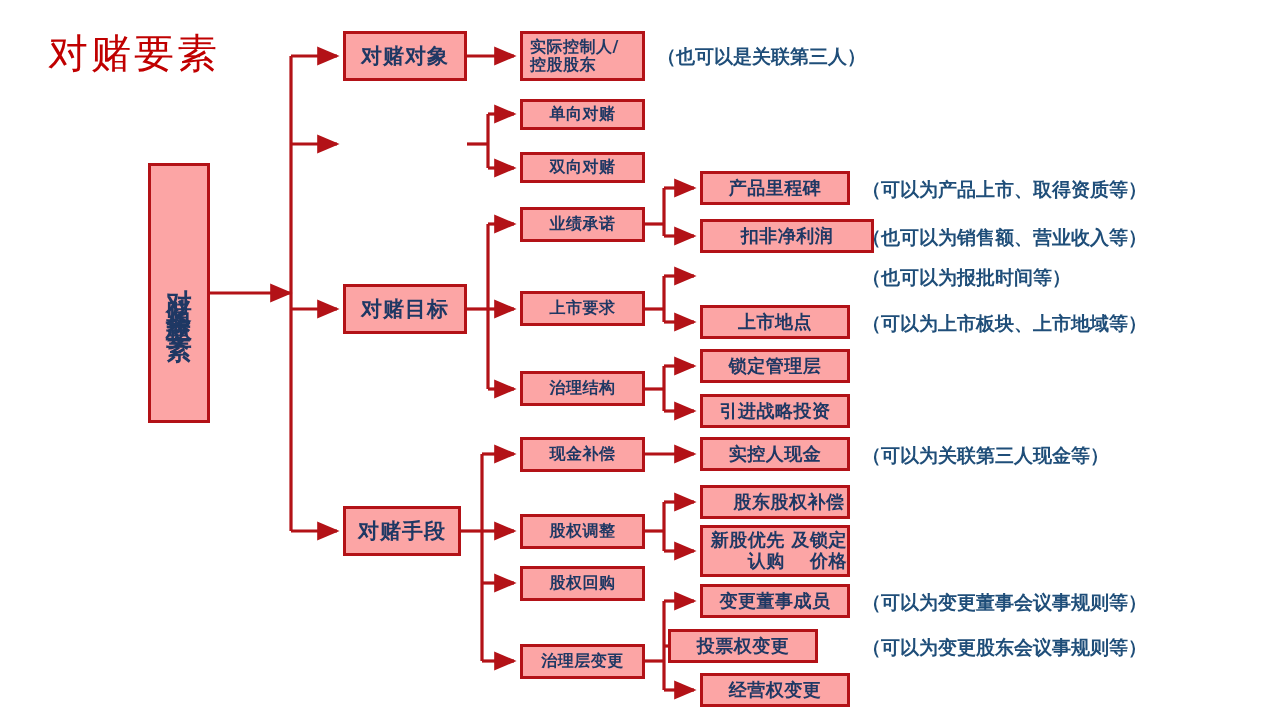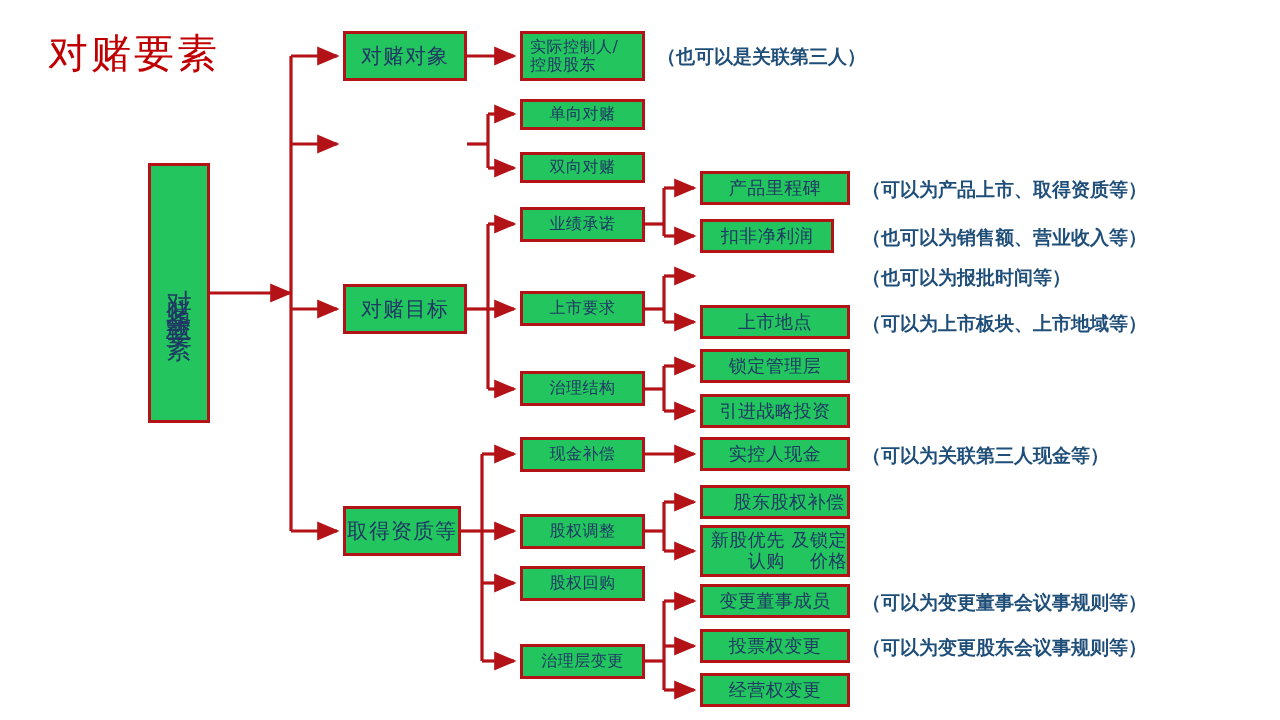--- a/index.html
+++ b/index.html
@@ -22,27 +22,27 @@
     left: 0;
     top: 0;
     width: 1280px;
     height: 720px;
     pointer-events: none;
   }
   .node {
     position: absolute;
     box-sizing: border-box;
     border: 3px solid #B31217;
-    background: #22c55e;
+    background: #fca5a5;
     color: #1F3864;
     display: flex;
     align-items: center;
     justify-content: center;
     text-align: center;
-    font-weight: 400;
+    font-weight: 700;
     line-height: 1.18;
     letter-spacing: 0.5px;
     z-index: 2;
   }
   .node.lvl1 {
     font-size: 26px;
     writing-mode: vertical-rl;
     text-orientation: upright;
     letter-spacing: 9px;
     padding-top: 6px;
@@ -158,21 +158,21 @@
       <path d="M664,690 L694,690" marker-end="url(#ah)"></path>
     </g>
   </svg>
 
   <div class="title" style="left:48px; top:26px;">对赌要素</div>
 
   <div class="node lvl1" style="left:148px; top:163px; width:62px; height:260px;">对赌条款要素</div>
 
   <div class="node lvl2" style="left:343px; top:31px; width:124px; height:50px;">对赌对象</div>
   <div class="node lvl2" style="left:343px; top:284px; width:124px; height:50px;">对赌目标</div>
-  <div class="node lvl2" style="left:343px; top:506px; width:118px; height:50px;">取得资质等</div>
+  <div class="node lvl2" style="left:343px; top:506px; width:118px; height:50px;">对赌手段</div>
 
   <div class="node lvl3 leftal twoline" style="left:520px; top:31px; width:125px; height:50px;">
     <div style="display:flex;flex-direction:column;align-items:flex-start;">
       <span>实际控制人/</span>
       <span>控股股东</span>
     </div>
   </div>
 
   <div class="node lvl3" style="left:520px; top:99px; width:125px; height:31px;">单向对赌</div>
   <div class="node lvl3" style="left:520px; top:152px; width:125px; height:31px;">双向对赌</div>
@@ -180,39 +180,39 @@
   <div class="node lvl3" style="left:520px; top:207px; width:125px; height:35px;">业绩承诺</div>
   <div class="node lvl3" style="left:520px; top:291px; width:125px; height:35px;">上市要求</div>
   <div class="node lvl3" style="left:520px; top:371px; width:125px; height:35px;">治理结构</div>
 
   <div class="node lvl3" style="left:520px; top:437px; width:125px; height:35px;">现金补偿</div>
   <div class="node lvl3" style="left:520px; top:514px; width:125px; height:35px;">股权调整</div>
   <div class="node lvl3" style="left:520px; top:566px; width:125px; height:35px;">股权回购</div>
   <div class="node lvl3" style="left:520px; top:644px; width:125px; height:35px;">治理层变更</div>
 
   <div class="node lvl4" style="left:700px; top:171px; width:150px; height:34px;">产品里程碑</div>
-  <div class="node lvl4" style="left:700px; top:219px; width:134px; height:34px;">扣非净利润</div>
+  <div class="node lvl4" style="left:700px; top:219px; width:174px; height:34px;">扣非净利润</div>
   <div class="node lvl4" style="left:700px; top:305px; width:150px; height:34px;">上市地点</div>
 
   <div class="node lvl4" style="left:700px; top:349px; width:150px; height:34px;">锁定管理层</div>
   <div class="node lvl4" style="left:700px; top:394px; width:150px; height:34px;">引进战略投资</div>
 
   <div class="node lvl4" style="left:700px; top:437px; width:150px; height:34px;">实控人现金</div>
 
   <div class="node lvl4" style="left:700px; top:485px; width:150px; height:34px;padding-left:28px;">股东股权补偿</div>
 
   <div class="node lvl4 leftal twoline" style="left:700px; top:525px; width:150px; height:52px;">
     <div style="display:flex;flex-direction:row;align-items:flex-start;text-align:right;">
       <span>新股优先认购</span>
       <span>及锁定价格</span>
     </div>
   </div>
 
   <div class="node lvl4" style="left:700px; top:584px; width:150px; height:34px;">变更董事成员</div>
-  <div class="node lvl4" style="left:700px; top:629px; width:150px; height:34px;">投票权变更</div>
+  <div class="node lvl4" style="left:668px; top:629px; width:150px; height:34px;">投票权变更</div>
   <div class="node lvl4" style="left:700px; top:673px; width:150px; height:34px;">经营权变更</div>
 
   <div class="note" style="left:657px; top:44px;">（也可以是关联第三人）</div>
   <div class="note" style="left:862px; top:177px;">（可以为产品上市、取得资质等）</div>
   <div class="note" style="left:862px; top:225px;">（也可以为销售额、营业收入等）</div>
   <div class="note" style="left:862px; top:265px;">（也可以为报批时间等）</div>
   <div class="note" style="left:862px; top:311px;">（可以为上市板块、上市地域等）</div>
   <div class="note" style="left:862px; top:443px;">（可以为关联第三人现金等）</div>
   <div class="note" style="left:862px; top:590px;">（可以为变更董事会议事规则等）</div>
   <div class="note" style="left:862px; top:635px;">（可以为变更股东会议事规则等）</div>

